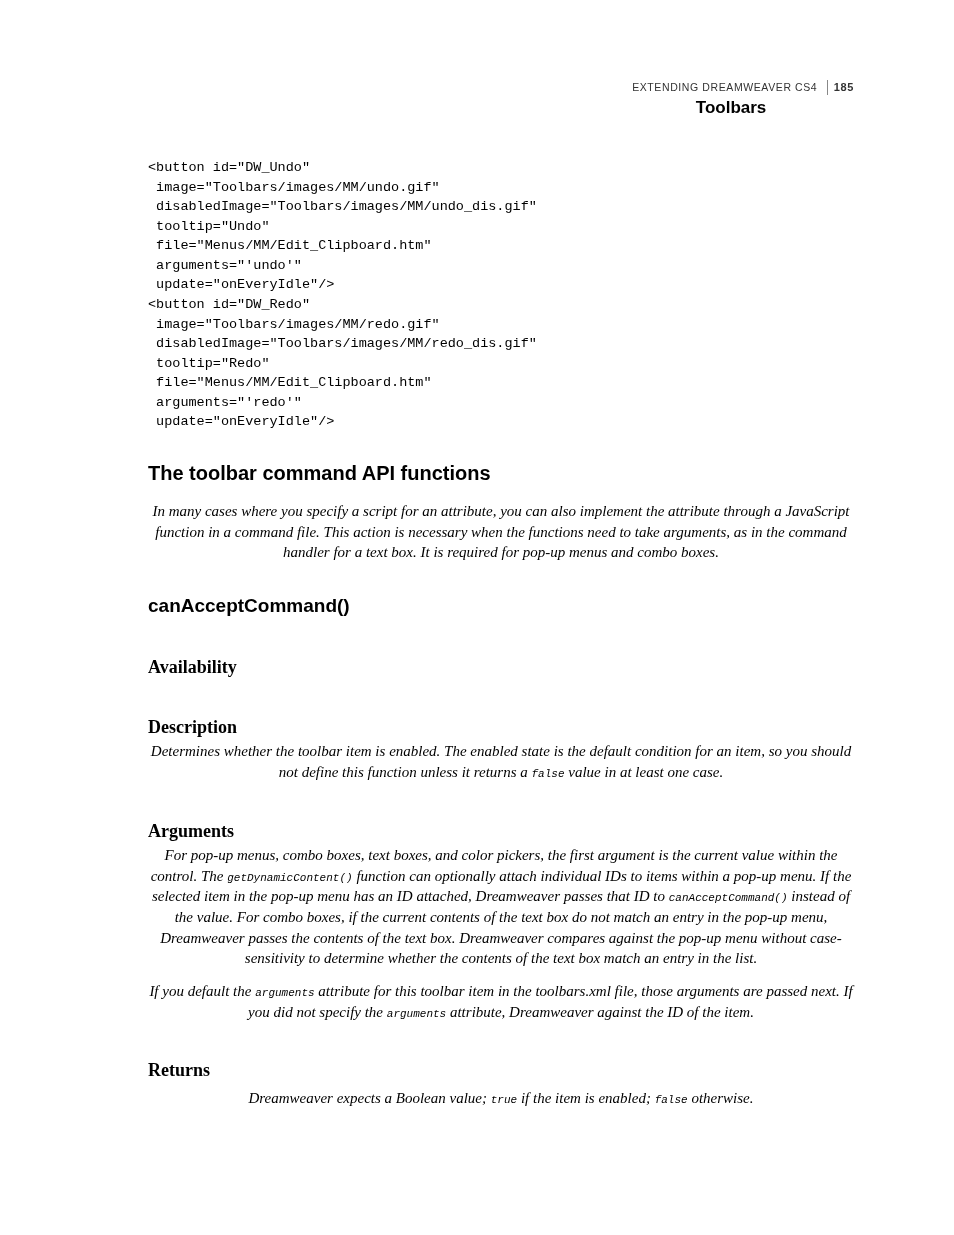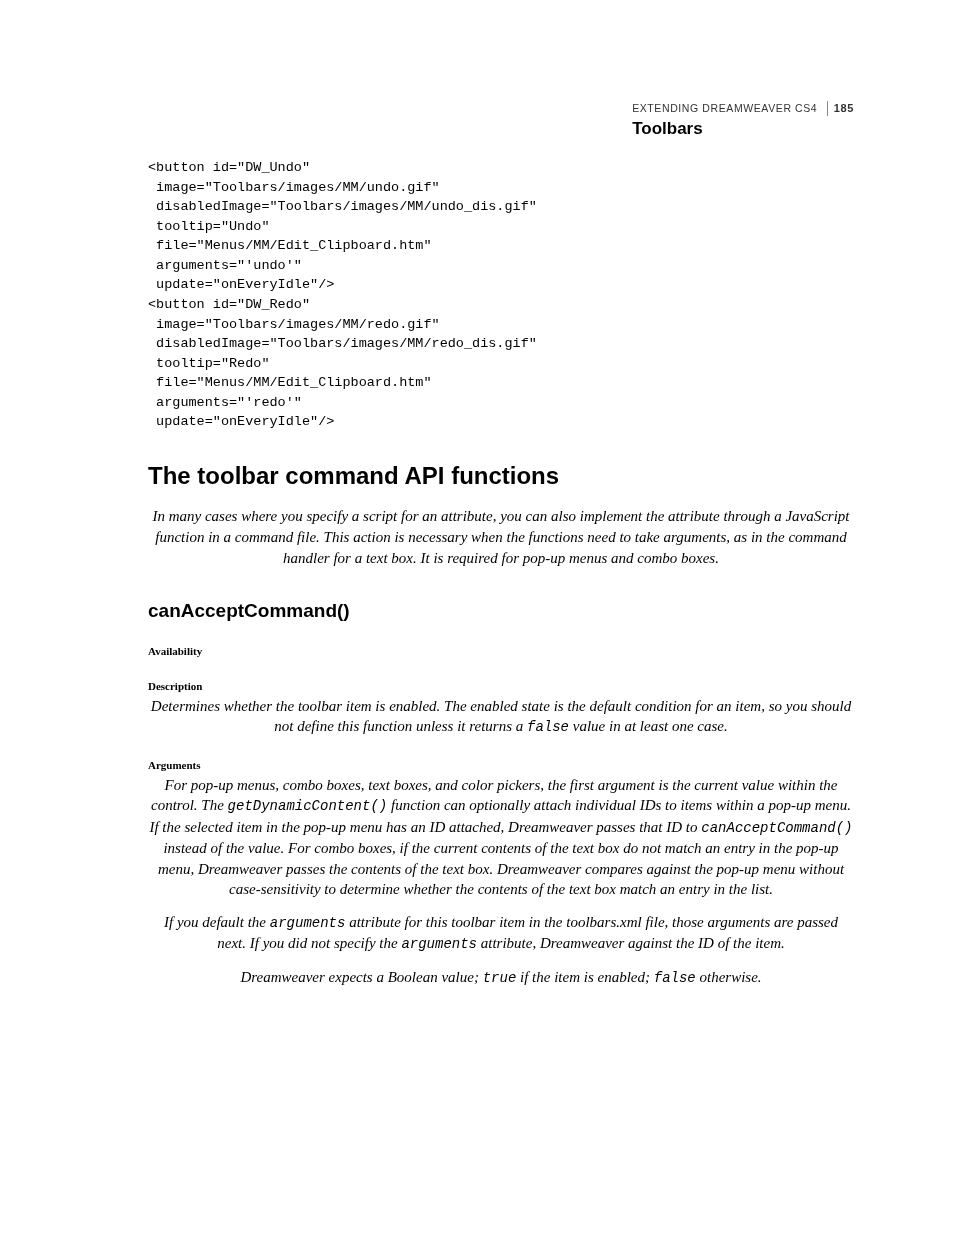--- a/index.html
+++ b/index.html
@@ -17,23 +17,23 @@
   .page {
     position: relative;
     width: 954px;
     height: 1235px;
     box-sizing: border-box;
     padding: 86px 100px 60px 148px;
   }
   
   .runhead {
     position: absolute;
-    top: 101px;
+    top: 80px;
     right: 100px;
-    text-align: left;
+    text-align: center;
     font-family: "Myriad Pro", "Segoe UI", Arial, sans-serif;
   }
   .runhead .line1 {
     font-size: 10.5px;
     letter-spacing: 0.6px;
     color: #333;
   }
   .runhead .pagebox {
     display: inline-block;
     border-left: 1px solid #888;
@@ -58,48 +58,48 @@
     font-size: 13.5px;
     line-height: 1.45;
     white-space: pre;
     margin: 0 0 28px 0;
     color: #000;
   }
 
   h1.section {
     font-family: "Myriad Pro", "Segoe UI", Arial, sans-serif;
     font-weight: 700;
-    font-size: 24px;
+    font-size: 20px;
     margin: 28px 0 14px 0;
     color: #000;
   }
   h2.func {
     font-family: "Myriad Pro", "Segoe UI", Arial, sans-serif;
     font-weight: 700;
     font-size: 19px;
     margin: 30px 0 16px 0;
   }
   .subhead {
     font-weight: 700;
     font-family: "Minion Pro", "Times New Roman", Georgia, serif;
-    font-size: 11px;
-    margin-top: 20px;
+    font-size: 18px;
+    margin-top: 36px;
     margin-bottom: 2px;
   }
   p.body {
     margin: 4px 0 12px 0;
     font-size: 15px;
     line-height: 1.38;
     text-align: center;
     font-style: italic;
   }
   p.body + p.body { margin-top: 4px; }
   .mono {
     font-family: "Courier New", Courier, monospace;
-    font-size: 14px;
+    font-size: 11px;
   }
 </style>
 </head>
 <body>
 
 <div class="page">
 
   <div class="runhead">
     <div class="line1">
       <span>EXTENDING DREAMWEAVER CS4</span>
@@ -139,18 +139,19 @@
     </p>
 
     <div class="subhead">Arguments</div>
     <p class="body" style="margin-top:0">
       <span>For pop-up menus, combo boxes, text boxes, and color pickers, the first argument is the current value within the control. The </span><span class="mono">getDynamicContent()</span><span> function can optionally attach individual IDs to items within a pop-up menu. If the selected item in the pop-up menu has an ID attached, Dreamweaver passes that ID to </span><span class="mono">canAcceptCommand()</span><span> instead of the value. For combo boxes, if the current contents of the text box do not match an entry in the pop-up menu, Dreamweaver passes the contents of the text box. Dreamweaver compares against the pop-up menu without case-sensitivity to determine whether the contents of the text box match an entry in the list.</span>
     </p>
     <p class="body">
       <span>If you default the </span><span class="mono">arguments</span><span> attribute for this toolbar item in the toolbars.xml file, those arguments are passed next. If you did not specify the </span><span class="mono">arguments</span><span> attribute, Dreamweaver against the ID of the item.</span>
     </p>
 
+    <div class="subhead">Returns</div>
     <p class="body" style="margin-top:5px">
       <span>Dreamweaver expects a Boolean value; </span><span class="mono">true</span><span> if the item is enabled; </span><span class="mono">false</span><span> otherwise.</span>
     </p>
 
   </div>
 </div>
 
 </body></html>

